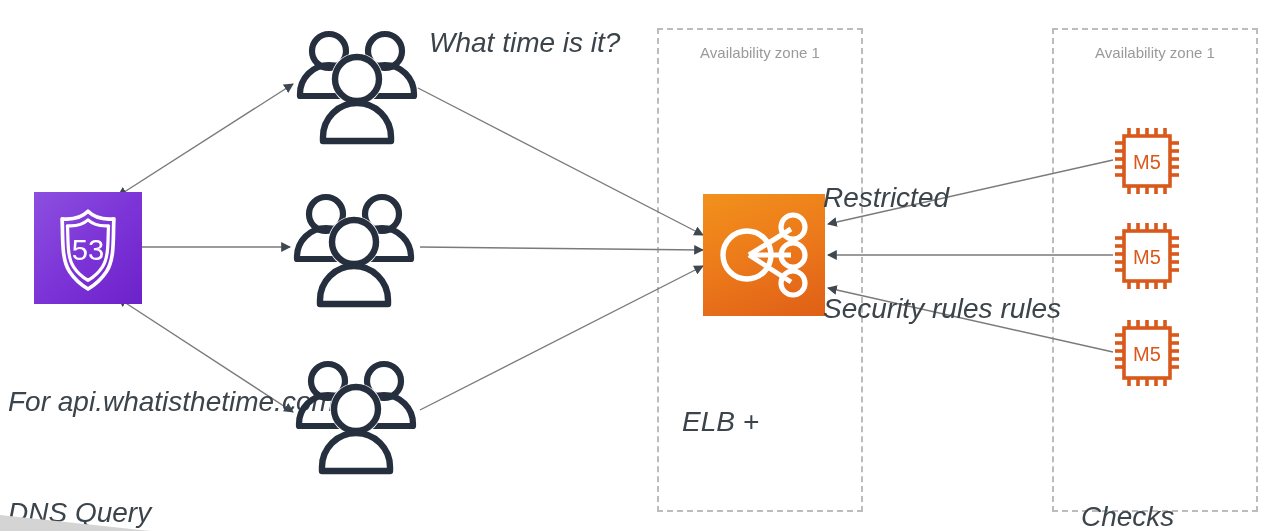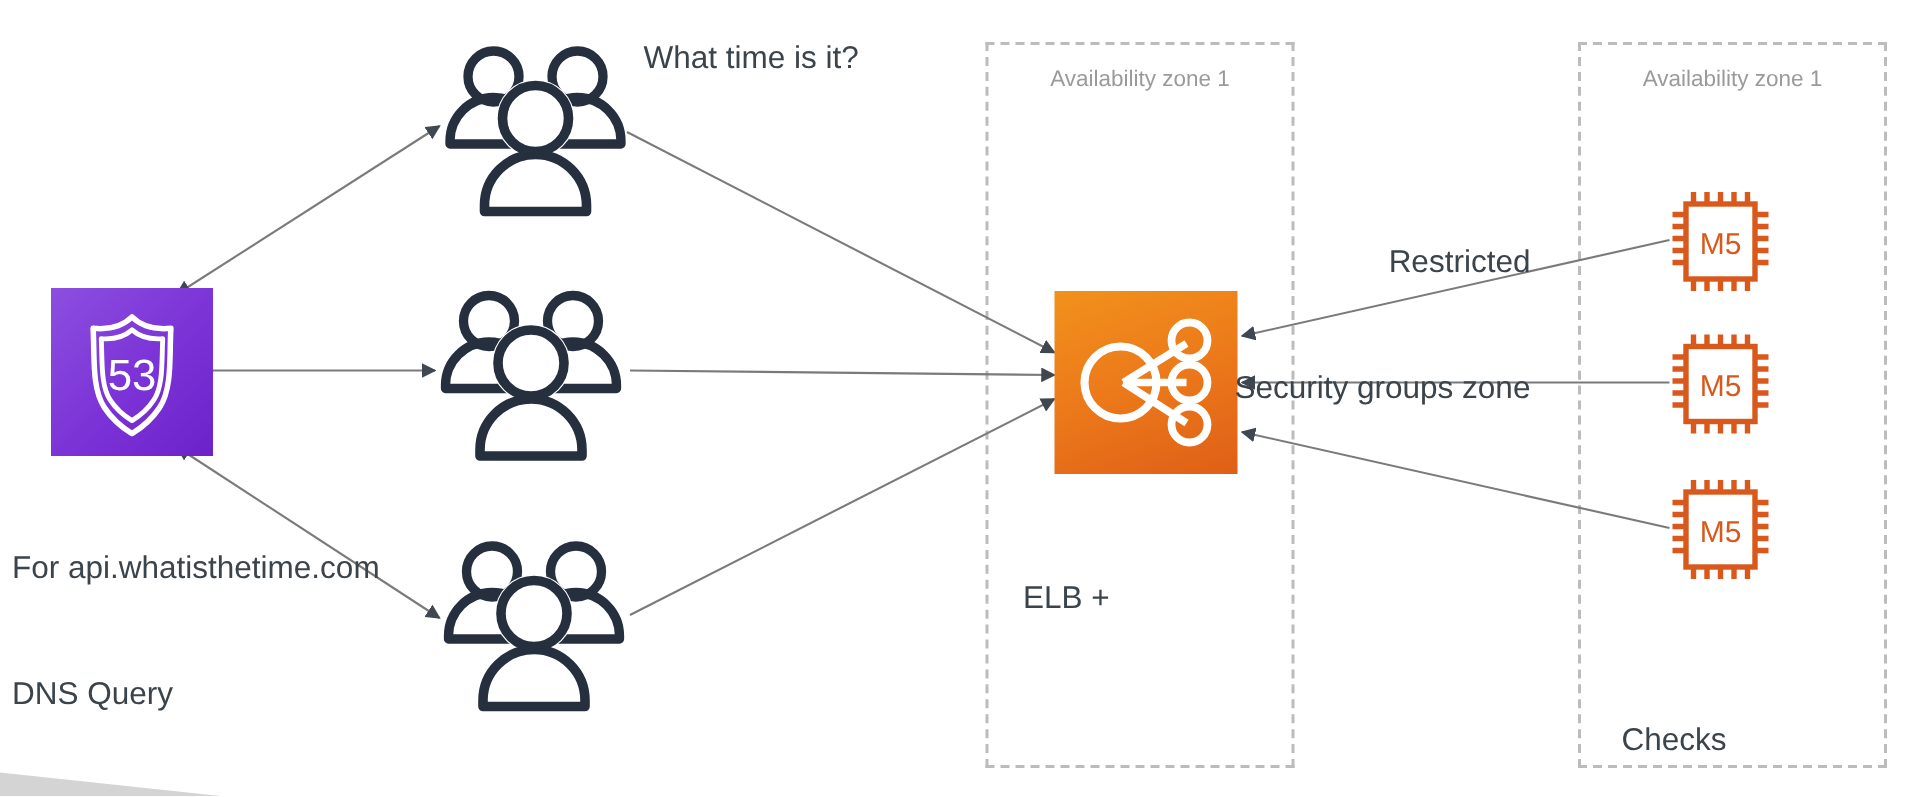--- a/index.html
+++ b/index.html
@@ -55,21 +55,21 @@
   }
 
   
   .txt {
     position: absolute;
     color: #3b444b;
     font-family: "Liberation Sans", sans-serif;
     white-space: pre;
     line-height: 1.32;
   }
-  .txt-22 { font-size: 21px; }
+  .txt-22 { font-size: 28px; font-style: italic; }
 
   
   .icon-abs { position: absolute; }
 
   
   .wedge {
     position: absolute;
     left: 0;
     bottom: 0;
     width: 150px;
@@ -211,23 +211,23 @@
       <circle cx="90" cy="33" r="12" fill="none" stroke="#ffffff" stroke-width="5.2"></circle>
       <circle cx="90" cy="61" r="12" fill="none" stroke="#ffffff" stroke-width="5.2"></circle>
       <circle cx="90" cy="89" r="12" fill="none" stroke="#ffffff" stroke-width="5.2"></circle>
     </svg>
   </div>
 
   <div class="txt txt-22" style="left:682px; top:330px;">
     <div>ELB +</div>
   </div>
 
-  <div class="txt txt-22" style="left:823px; top:106px;text-align:right;">
+  <div class="txt txt-22" style="left:823px; top:106px;">
     <div>Restricted</div>
-    <div>Security groups zone</div>
+    <div>Security rules rules</div>
   </div>
 
   <div class="icon-abs" style="left:1113px; top:126px; width:74px; height:70px;">
     <svg viewBox="0 0 74 70" width="74" height="70">
       <g stroke="#D9591C" stroke-width="3.6" fill="none" stroke-linecap="butt">
         <line x1="16" y1="2" x2="16" y2="11"></line>
         <line x1="25" y1="2" x2="25" y2="11"></line>
         <line x1="34" y1="2" x2="34" y2="11"></line>
         <line x1="43" y1="2" x2="43" y2="11"></line>
         <line x1="52" y1="2" x2="52" y2="11"></line>

